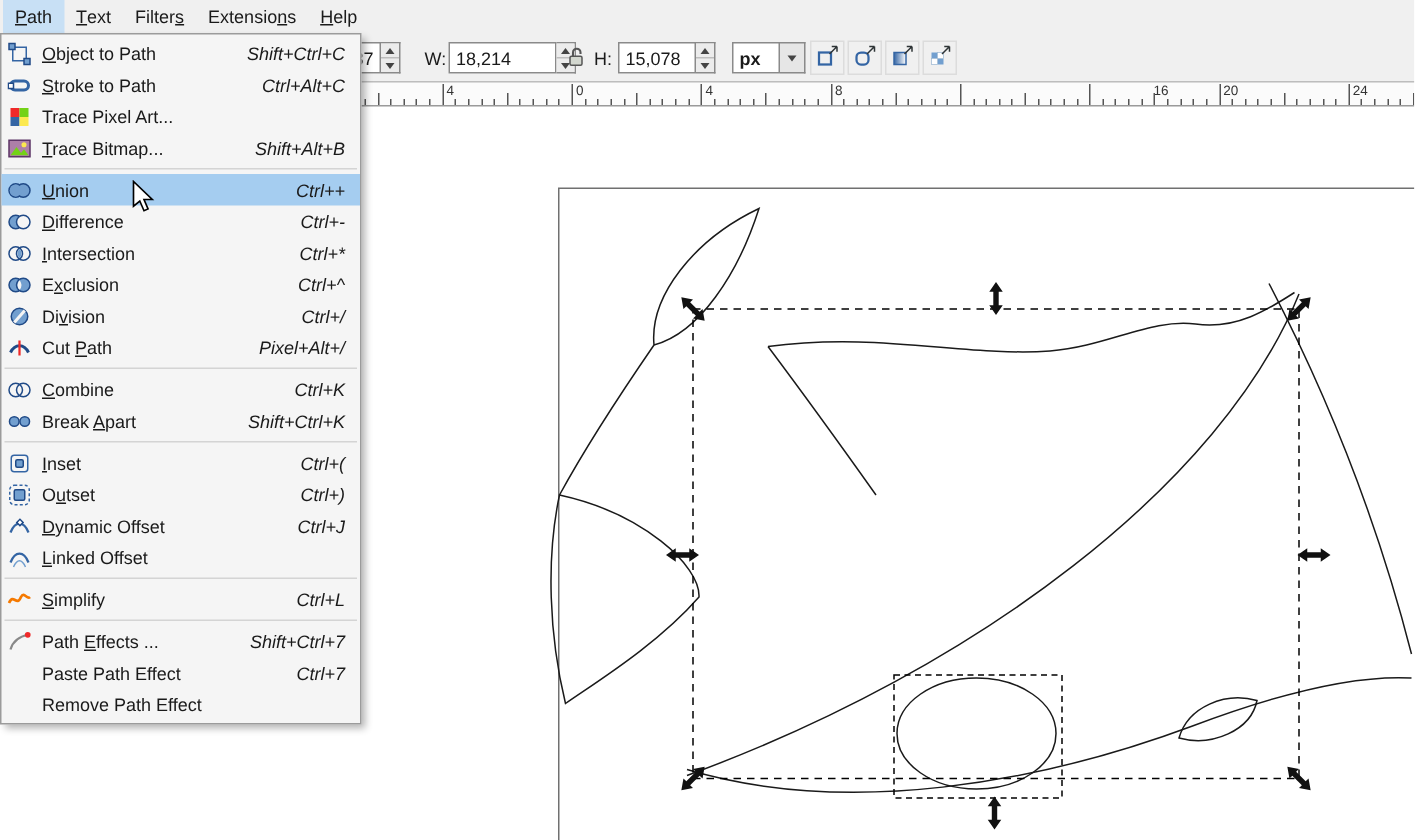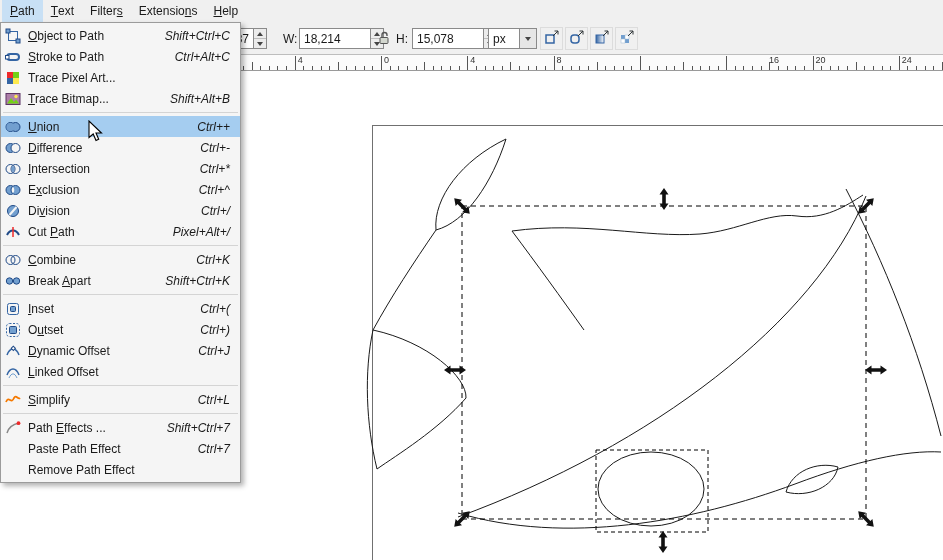--- a/index.html
+++ b/index.html
@@ -29,21 +29,21 @@
     display: flex; align-items: center; padding: 0 4px;
   }
   .num-right { justify-content: flex-end; }
   .spin { width: 13px; height: 21px; border: 1px solid #8a8a8a; border-left: none; display: flex; flex-direction: column; }
   .spin > div { flex: 1; background: #ececec; display: flex; align-items: center; justify-content: center; }
   .spin > div + div { border-top: 1px solid #bdbdbd; }
   .arr-up { width: 0; height: 0; border-left: 3px solid transparent; border-right: 3px solid transparent; border-bottom: 4px solid #444; }
   .arr-down { width: 0; height: 0; border-left: 3px solid transparent; border-right: 3px solid transparent; border-top: 4px solid #444; }
   .lockwrap { position: absolute; top: 8px; width: 16px; height: 16px; }
   .unitbox { position: absolute; top: 6px; display: flex; }
-  .unit-value { width: 32px; }
+  .unit-value { width: 32px; font-weight: bold; }
   .unit-drop { width: 17px; height: 21px; border: 1px solid #8a8a8a; border-left: none; background: #e6e6e6; display: flex; align-items: center; justify-content: center; }
   .toggles { position: absolute; top: 5px; display: flex; gap: 2px; }
   .tbtn { width: 23px; height: 23px; background: #f0f0f0; border: 1px solid #dcdcdc; display: flex; align-items: center; justify-content: center; }
   
   .ruler {
     position: absolute; top: 55px; left: 0; right: 0; height: 16px;
     background: #fbfbfb; border-bottom: 1px solid #9a9a9a; overflow: hidden; z-index: 10;
   }
   .tick { position: absolute; bottom: 0; width: 1px; background: #555; }
   .rlabel { position: absolute; top: 0; font-size: 9px; color: #333; }
@@ -236,21 +236,21 @@
       </div>
     </div>
 
     <span class="lockwrap" style="left:376px"><svg width="16" height="16" viewBox="0 0 16 16">
           <rect x="4" y="7.5" width="8" height="6" rx="1" fill="#d3d7cf" stroke="#555"></rect>
           <path d="M6,7.5 V5 a2.5,2.5 0 0 1 5,0 V6" fill="none" stroke="#555" stroke-width="1.4"></path>
         </svg></span>
 
     <span class="tlabel" style="left:396px">H:</span>
     <div class="spingroup" style="left:412px">
-      <div class="field" style="width:72px">
+      <div class="field" style="width:52px">
         <span>15,078</span>
       </div>
       <div class="spin">
         <div>
             <span class="arr-up"></span>
           </div>
         <div>
             <span class="arr-down"></span>
           </div>
       </div>

